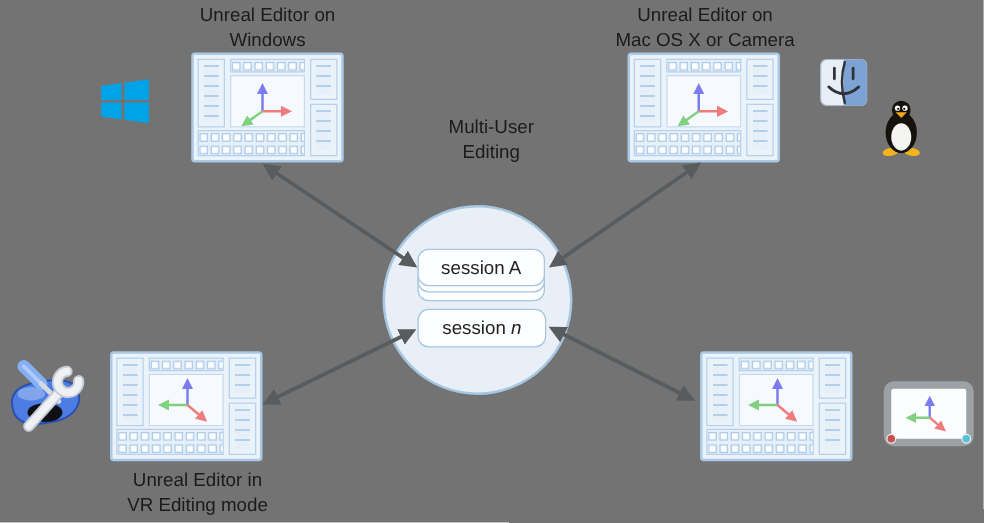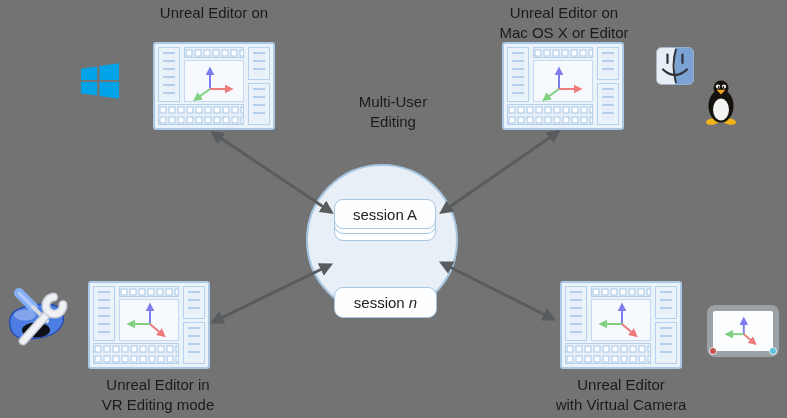--- a/index.html
+++ b/index.html
@@ -92,46 +92,43 @@
         <path d="M0,0 L10,5 L0,10 z" fill="#ee7c7c"></path>
       </marker>
       <marker id="m-green" viewBox="0 0 10 10" refX="6" refY="5" markerWidth="4.5" markerHeight="4.5" orient="auto">
         <path d="M0,0 L10,5 L0,10 z" fill="#7fd07f"></path>
       </marker>
     </defs>
   </svg>
 
   <div class="node-label" style="left:214px; top:3px;">
     <div>Unreal Editor on</div>
+    <div>Windows</div>
   </div>
   <div class="node-label" style="left:564px; top:3px;">
     <div>Unreal Editor on</div>
-    <div>Mac OS X or Editor</div>
+    <div>Mac OS X or Camera</div>
   </div>
   <div class="node-label" style="left:393px; top:92px;">
     <div>Multi-User</div>
     <div>Editing</div>
   </div>
   <div class="node-label" style="left:158px; top:375px;">
     <div>Unreal Editor in</div>
     <div>VR Editing mode</div>
-  </div>
-  <div class="node-label" style="left:621px; top:375px;">
-    <div>Unreal Editor</div>
-    <div>with Virtual Camera</div>
   </div>
 
   <div class="server-circle"></div>
 
   <div class="session-box session-stack" style="left:334px; top:213px; width:102px; height:28px;"></div>
   <div class="session-box session-stack" style="left:334px; top:206px; width:102px; height:28px;"></div>
   <div class="session-box session-main" style="left:334px; top:199px; width:102px; height:30px;justify-content:center;">
     <span>session A</span>
   </div>
-  <div class="session-box session-main" style="left:334px; top:247px; width:103px; height:31px;margin-top:40px;">
+  <div class="session-box session-main" style="left:334px; top:247px; width:103px; height:31px;">
     <span><span>session </span><i>n</i></span>
   </div>
 
   <div class="editor" style="left:153px; top:42px;">
     <div class="panel lines ed-left"></div>
     <div class="panel ed-toolbar">
       <svg>
           <rect width="60" height="11" fill="url(#sq-pat)"></rect>
         </svg>
     </div>

